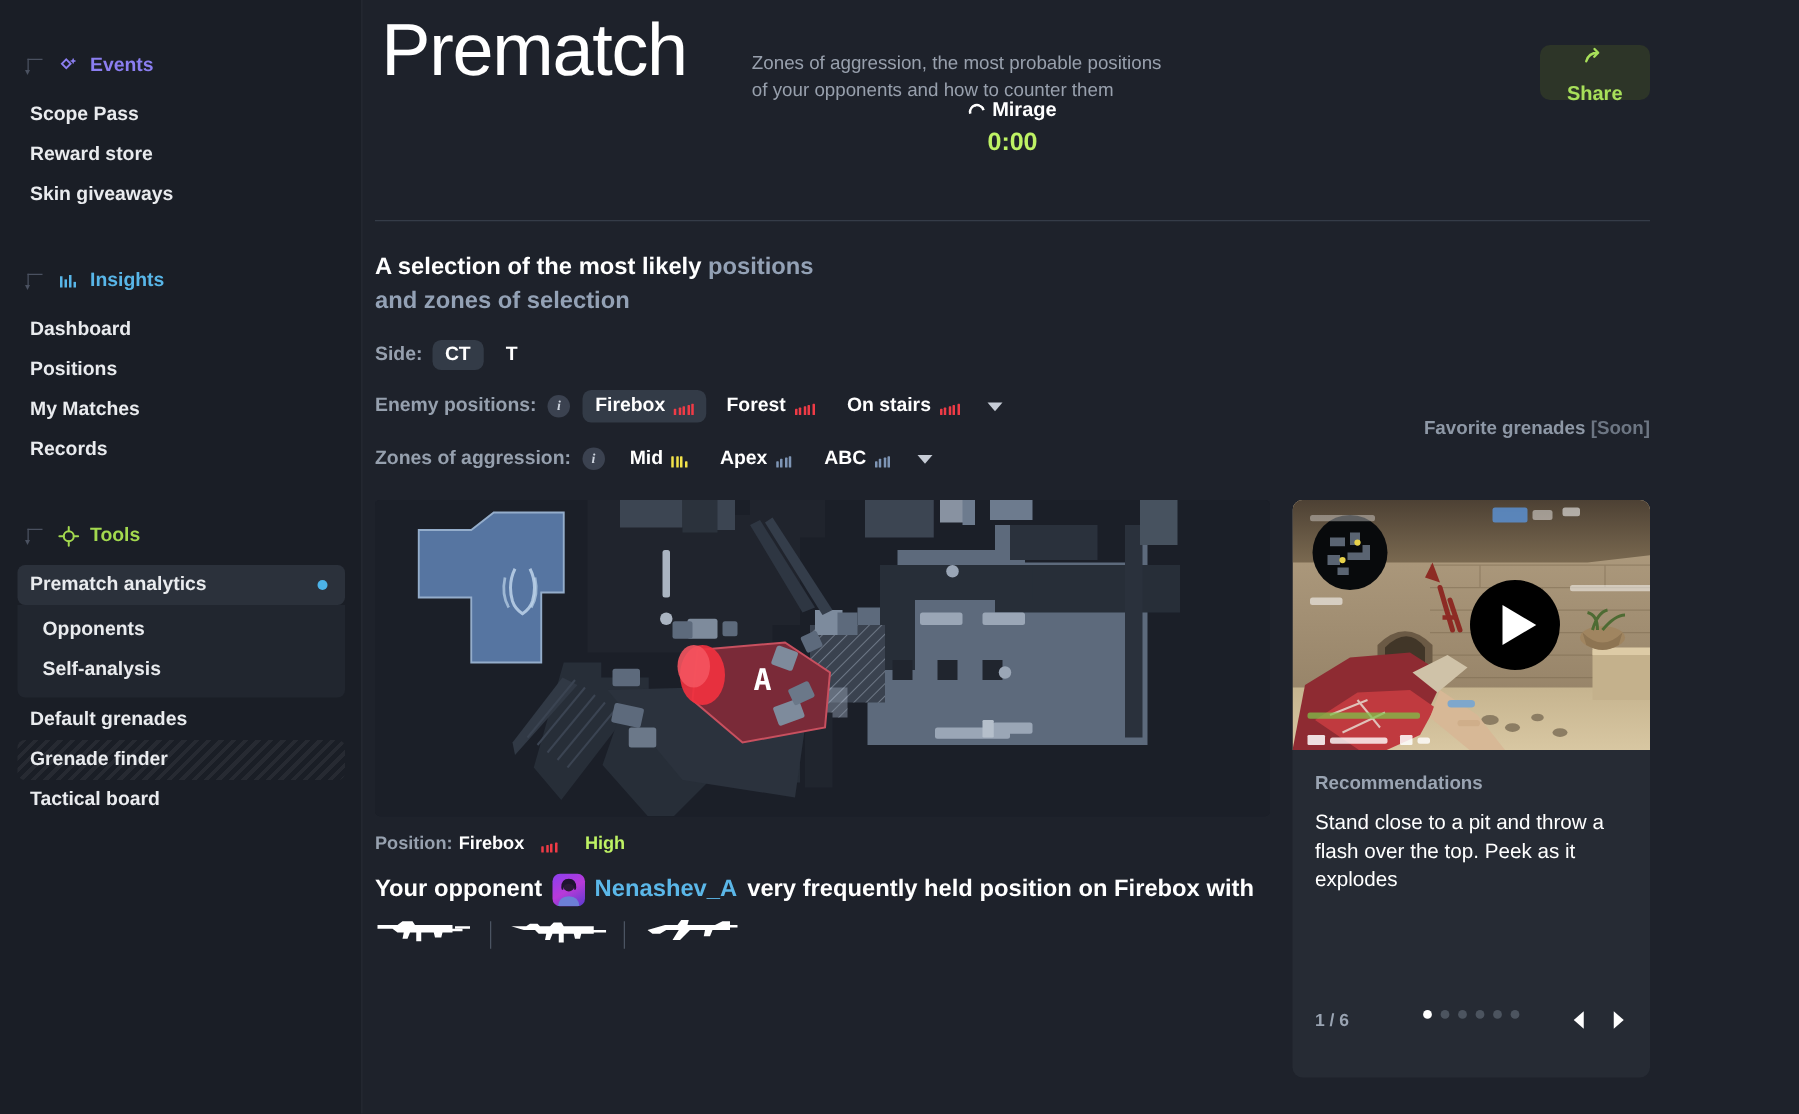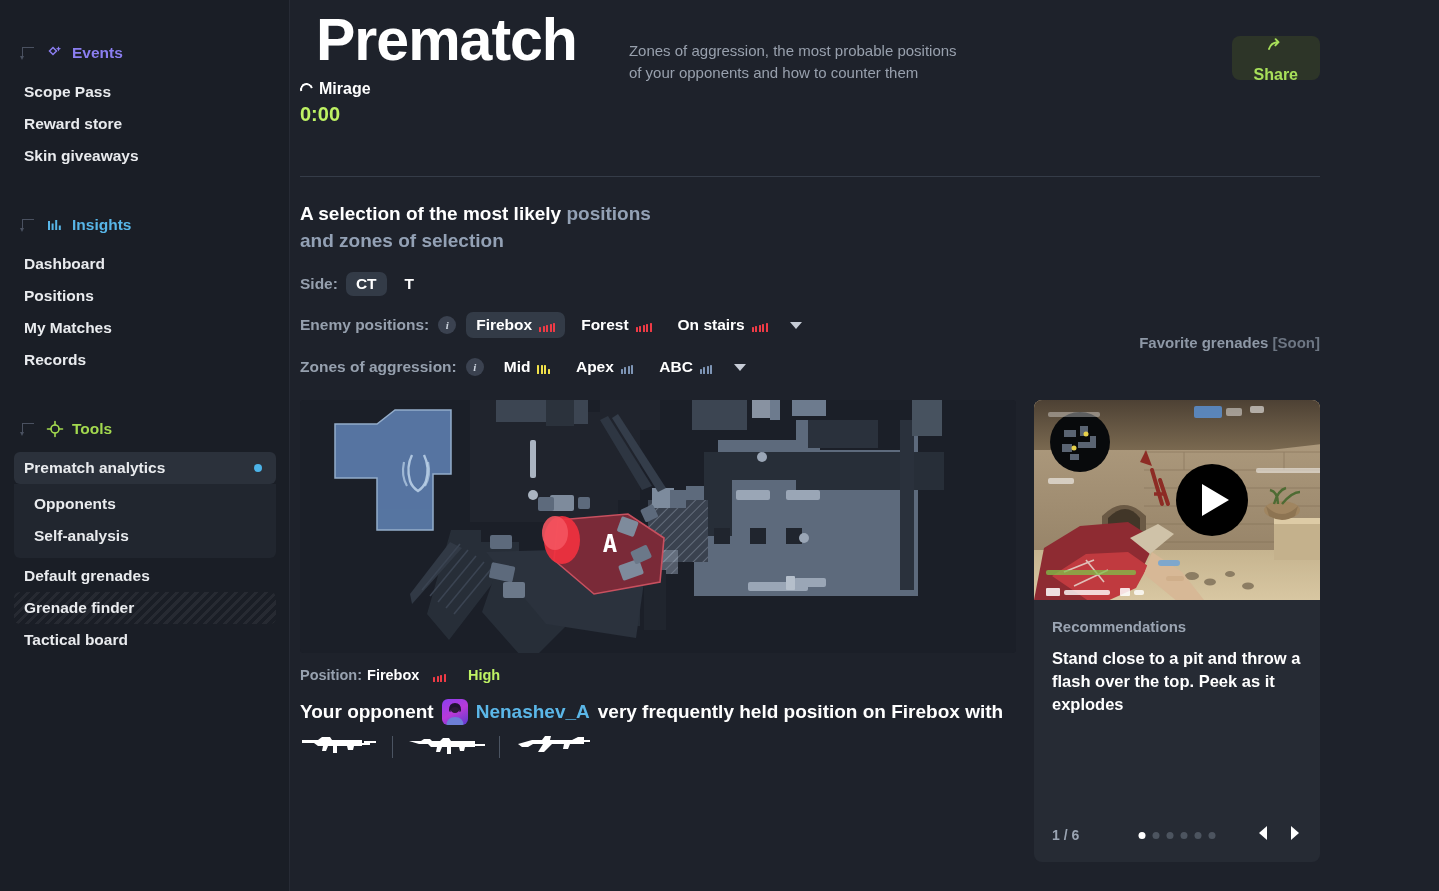--- a/index.html
+++ b/index.html
@@ -72,38 +72,38 @@
       -45deg, rgba(255,255,255,0.055) 0 3px, rgba(255,255,255,0) 3px 7px);
   }
   .gap-lg { height: 38px; }
   .gap-sm { height: 8px; }
 
   
   .main { flex: 1; height: 891px; position: relative; padding: 0 40px 0 10px; }
 
   .topbar { display: flex; align-items: flex-start; padding-top: 8px; }
   .page-title {
-    font-size: 59px; line-height: 64px; font-weight: 700;
-    letter-spacing: -1px; color: #ffffff; margin-left: 16px;
+    font-size: 59px; line-height: 64px; font-weight: 400;
+    letter-spacing: -1px; color: #ffffff; margin-left: 5px;
   }
   .subtitle {
     margin-left: 52px; margin-top: 32px;
     font-size: 15px; line-height: 22px; color: #98a0ad; max-width: 380px;
   }
   .share-btn {
     position: absolute; right: 40px; top: 36px;
     display: flex; align-items: center; gap: 9px;
     background: #2d3528; color: #a8e05a;
     border-radius: 8px; padding: 0 22px; height: 44px;
     font-size: 16px; font-weight: 600; cursor: pointer; flex-direction: column;
   }
 
   .mapbar {
     margin-top: -4px;
-    display: flex; flex-direction: column; 
+    display: flex; flex-direction: column; align-items: center;
   }
   .map-name {
     display: flex; align-items: center; gap: 6px;
     font-size: 16px; font-weight: 600; color: #fff;
   }
   .spinner {
     width: 13px; height: 13px; border-radius: 50%;
     border: 2px solid #ffffff; border-right-color: transparent; border-bottom-color: transparent;
     transform: rotate(30deg);
   }
@@ -197,23 +197,23 @@
     width: 72px; height: 72px; border-radius: 50%; background: #000;
     display: flex; align-items: center; justify-content: center; cursor: pointer;
   }
   .play-tri {
     width: 0; height: 0; margin-left: 6px;
     border-top: 16px solid transparent; border-bottom: 16px solid transparent;
     border-left: 27px solid #ffffff;
   }
   .rec-body { padding: 18px 18px 0 18px; flex: 1; }
   .rec-title { font-size: 15px; color: #9aa4b2; font-weight: 600; }
-  .rec-text { margin-top: 12px; font-size: 16.5px; line-height: 23px; font-weight: 700; color: #fff; }
+  .rec-text { margin-top: 12px; font-size: 16.5px; line-height: 23px; font-weight: 400; color: #fff; }
   .pager {
-    height: 54px; display: flex; align-items: center; padding: 0 18px;
+    height: 54px; display: flex; padding: 0 18px;
     position: relative;
   }
   .pager-count { font-size: 14px; color: #9aa4b2; font-weight: 600; }
   .dots { position: absolute; left: 50%; transform: translateX(-50%); display: flex; gap: 7px; }
   .dots i { width: 7px; height: 7px; border-radius: 50%; background: #4c545f; display: block; }
   .dots i.on { background: #ffffff; }
   .pg-arrows { position: absolute; right: 18px; display: flex; gap: 18px; align-items: center; }
   .pg-arrows div { cursor: pointer; }
 </style>
 </head>

